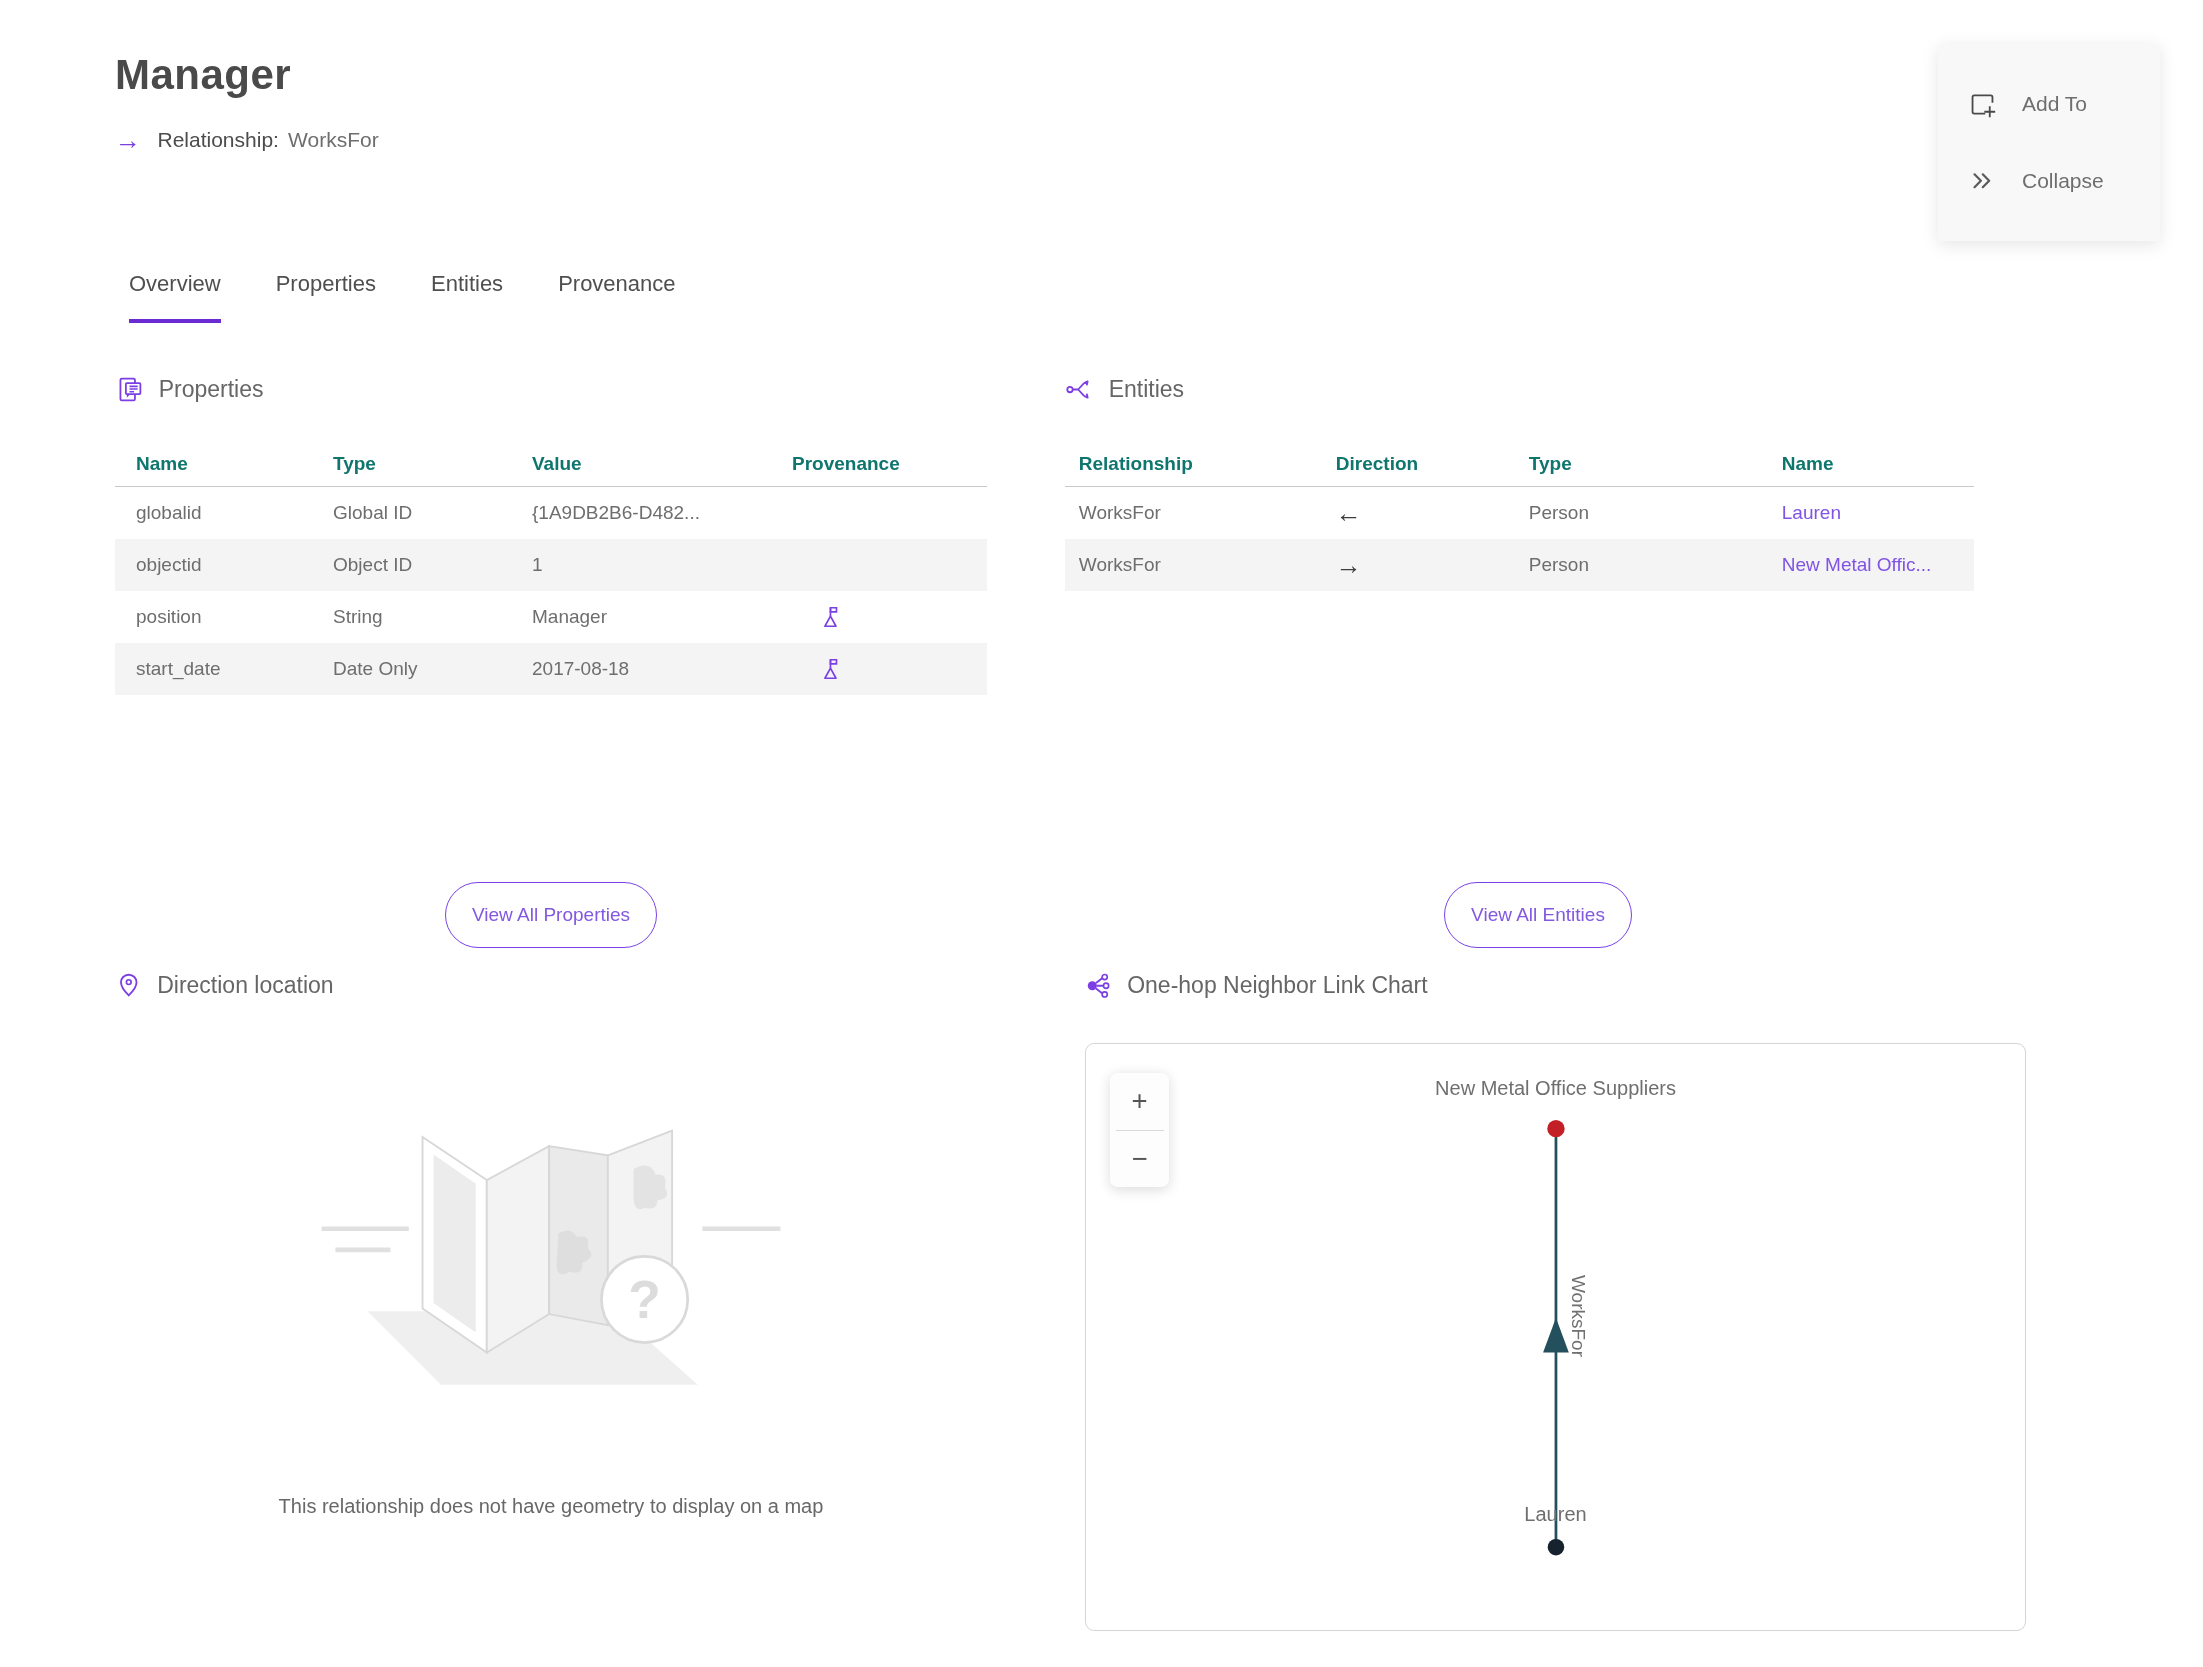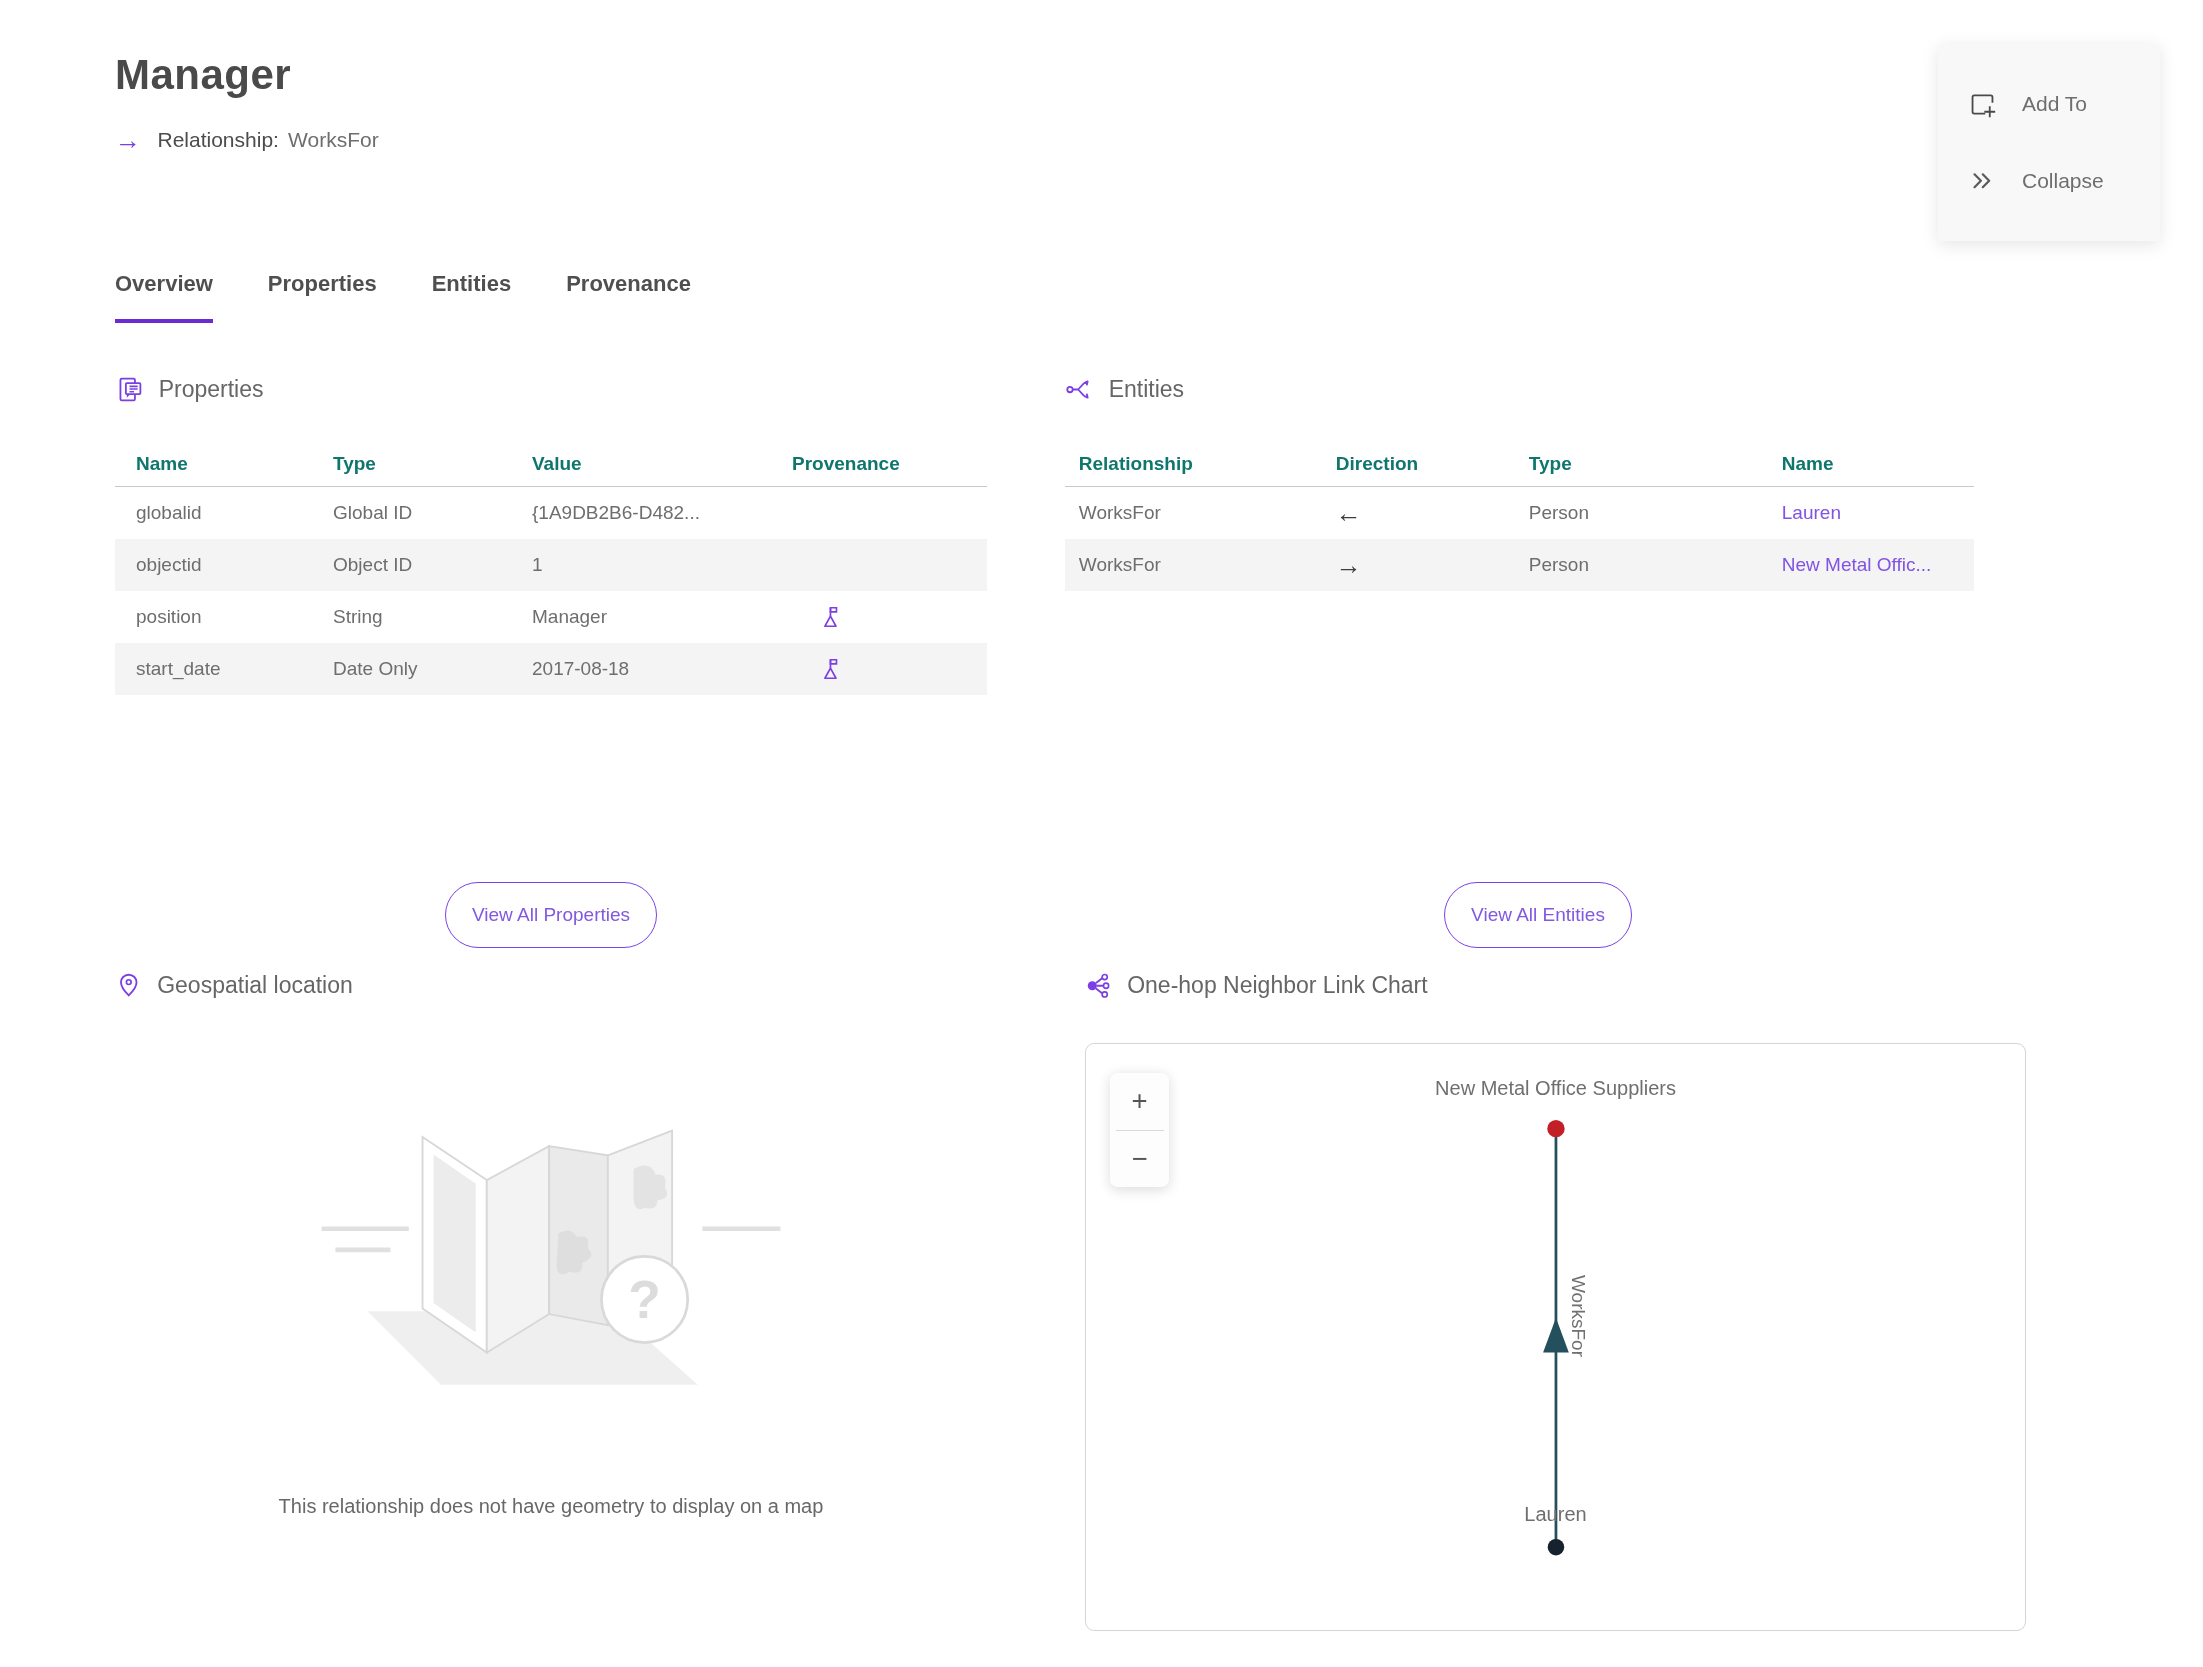--- a/index.html
+++ b/index.html
@@ -17,21 +17,21 @@
 
   
   .action-card { position:absolute; right:44px; top:44px; width:222px; height:197px;
     background:#f8f8f8; border-radius:4.6px; box-shadow:0 3.7px 16.5px rgba(0,0,0,0.10);
     display:flex; flex-direction:column; justify-content:space-around; padding:22px 0; }
   .action-row { display:flex; align-items:center; gap:24px; padding-left:29px; cursor:pointer; }
   .action-row .ic { width:31px; height:31px; display:flex; align-items:center; justify-content:center; }
   .action-label { font-size:21px; color:#6e6e6e; }
 
   
-  .tabs { position:absolute; left:115px; top:271px; display:flex; gap:55px;font-weight:bold; }
+  .tabs { position:absolute; left:129px; top:271px; display:flex; gap:55px; }
   .tab { font-size:22px; color:#4f4f4f; padding-bottom:22px; border-bottom:4.6px solid transparent; cursor:pointer; }
   .tab.active { border-bottom-color:#6a2bd2; }
 
   
   .col { position:absolute; top:375px; }
   .col-left  { left:115px;  width:872px;  height:606px; }
   .col-right { left:1065px; width:946px; height:606px; }
 
   .section-head { display:flex; align-items:center; gap:14.7px; }
   .section-title { font-size:23px; color:#666; }
@@ -226,21 +226,21 @@
   </div>
 
   <div class="lower geo-section">
     <div class="section-head">
       <span>
         <svg class="icon-svg" width="27.5" height="27.5" viewBox="0 0 30 30">
           <path d="M15 3 C10 3 6.5 6.8 6.5 11.3 c0 6.2 8.5 14.2 8.5 14.2 s8.5 -8 8.5 -14.2 C23.5 6.8 20 3 15 3 Z" fill="none" stroke="#7b3fe4" stroke-width="2"></path>
           <circle cx="15" cy="11" r="2.6" fill="none" stroke="#7b3fe4" stroke-width="1.8"></circle>
         </svg>
       </span>
-      <span class="section-title">Geospatial location</span>
+      <span class="section-title">Direction location</span>
     </div>
 
     <div class="map-art">
       <svg class="icon-svg" width="478" height="367" viewBox="0 0 520 400">
         <polygon points="60,275 330,275 420,355 140,355" fill="#efefef"></polygon>
         <path d="M10 185 h95 M25 208 h60" stroke="#e0e0e0" stroke-width="5"></path>
         <path d="M425 185 h85" stroke="#e0e0e0" stroke-width="5"></path>
         <polygon points="120,85 190,132 190,320 120,272" fill="#ffffff" stroke="#d7d7d7" stroke-width="2"></polygon>
         <polygon points="132,104 178,136 178,298 132,266" fill="#ececec"></polygon>
         <polygon points="190,132 258,95 258,278 190,320" fill="#f3f3f3" stroke="#d7d7d7" stroke-width="2"></polygon>

